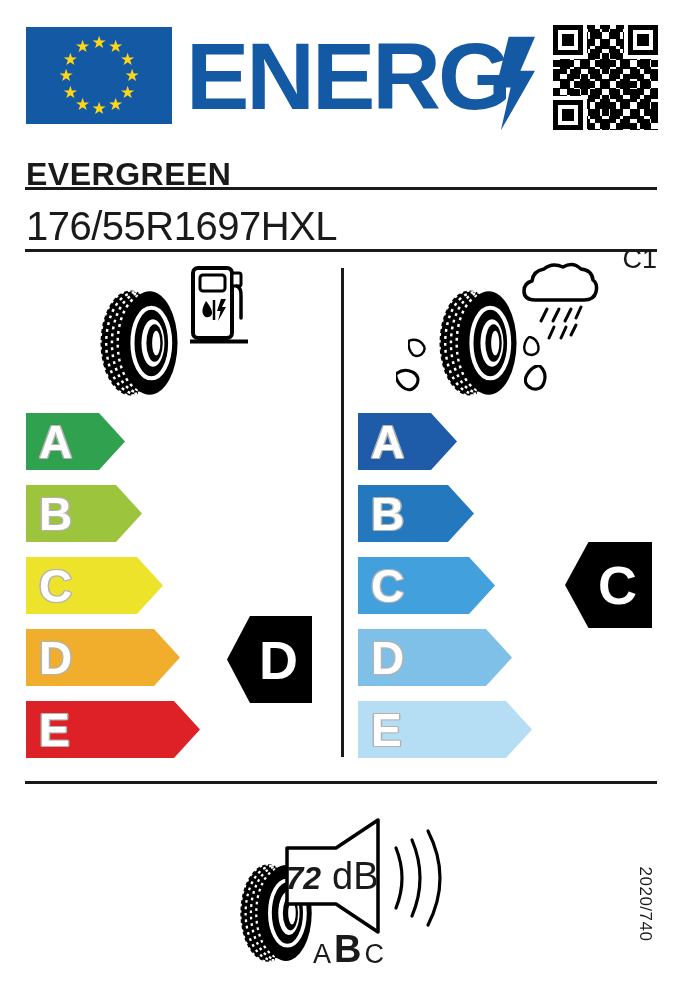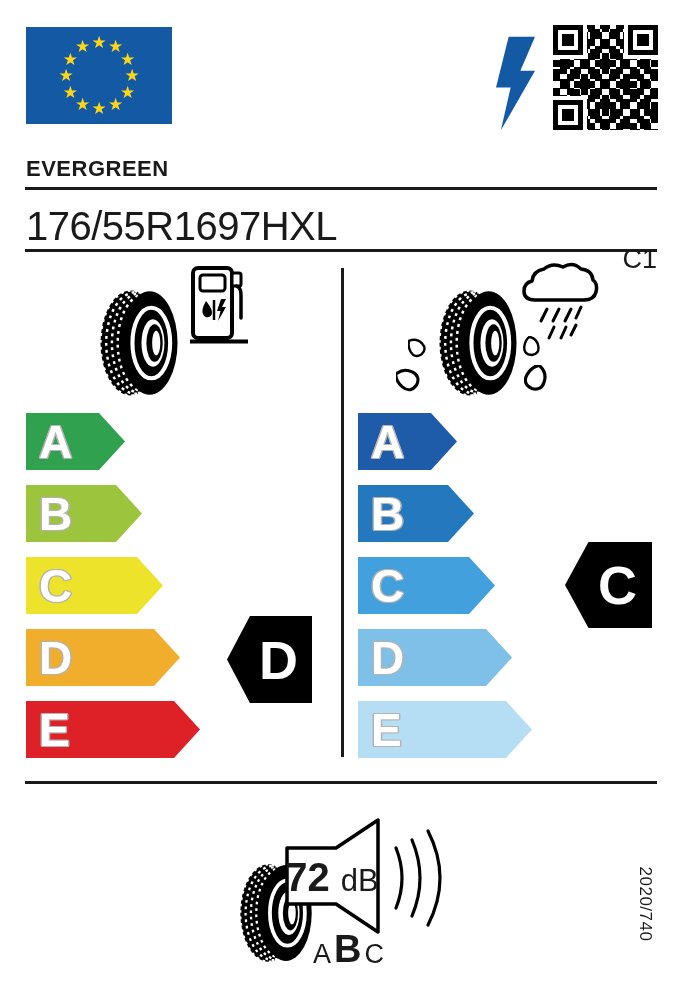--- a/index.html
+++ b/index.html
@@ -17,21 +17,21 @@
         background:
           conic-gradient(#000 25%, transparent 25% 50%, #000 50% 75%, transparent 75%) 0 0/14px 14px,
           conic-gradient(#000 25%, transparent 25% 50%, #000 50% 75%, transparent 75%) 7px 4px/20px 20px,
           #fff; }
   .qr-finder { position:absolute; width:30px; height:30px; border:5px solid #000; background:#fff;
                box-shadow:0 0 0 4px #fff; display:flex; align-items:center; justify-content:center; }
   .qr-finder i { display:block; width:12px; height:12px; background:#000; }
   .qr-tl { left:0; top:0; } .qr-tr { right:0; top:0; } .qr-bl { left:0; bottom:0; }
 
   
-  .brand { left:26px; top:156px; font-size:22px; font-weight:bold; letter-spacing:.5px; }
+  .brand { left:26px; top:156px; font-size:32px; font-weight:bold; letter-spacing:.5px; }
   .rule { left:25px; width:632px; height:2.5px; background:#1a1a1a; }
   .rule1 { top:187px; } .rule2 { top:249px; } .rule3 { top:781px; }
   .size { left:26px; top:204px; font-size:40px; letter-spacing:-.5px; }
   .tclass { right:25px; top:213px; font-size:27px;margin-top:31px; }
 
   
   .vdivider { left:341px; top:268px; width:2.5px; height:489px; background:#1a1a1a; }
   .tire { width:82px; height:112px; }
   .tire-fuel { left:98px; top:287px; }
   .tire-wet  { left:437px; top:287px; }
@@ -52,22 +52,22 @@
              clip-path:polygon(0 50%, 27% 0, 100% 0, 100% 100%, 27% 100%); }
   .pointer span { color:#fff; font-size:54px; font-weight:bold; padding-left:18px; line-height:1; }
   .ptr-fuel { left:227px; top:616px; width:85px; height:87px; }
   .ptr-wet  { left:565px; top:542px; width:87px; height:86px; }
 
   
   .tire-noise { left:238px; top:860px; width:76px; height:106px; }
   .megaphone { left:285px; top:817px; width:96px; height:118px; }
   .db-box { left:288px; top:855px; width:88px; height:44px; display:flex; align-items:baseline;
             justify-content:center; gap:5px; }
-  .db-value { font-size:40px; font-weight:bold; line-height:44px; }
-  .db-unit { font-size:31px;margin-left:6px; }
+  .db-value { font-size:32px; font-weight:bold; line-height:44px;font-style:italic; }
+  .db-unit { font-size:38px;margin-left:6px; }
   .waves { left:392px; top:828px; width:62px; height:100px; }
   .noise-classes { left:313px; top:926px; height:42px; display:flex; align-items:flex-end; gap:3px; }
   .nc { font-size:27px; line-height:1; }
   .nc-current { font-size:38px; font-weight:bold; }
   .regulation { left:573px; top:894px; width:144px; text-align:center; font-size:17px;
                 letter-spacing:.5px; transform:rotate(90deg); }
   svg { display:block; }
 </style>
 </head>
 <body>
@@ -101,20 +101,21 @@
       <text x="101.57883832488648" y="65" text-anchor="middle" dominant-baseline="central" font-size="17" fill="#ffd617">★</text>
       <text x="89.5" y="77.07883832488648" text-anchor="middle" dominant-baseline="central" font-size="17" fill="#ffd617">★</text>
       <text x="73" y="81.5" text-anchor="middle" dominant-baseline="central" font-size="17" fill="#ffd617">★</text>
       <text x="56.500000000000014" y="77.07883832488648" text-anchor="middle" dominant-baseline="central" font-size="17" fill="#ffd617">★</text>
       <text x="44.42116167511354" y="65.00000000000001" text-anchor="middle" dominant-baseline="central" font-size="17" fill="#ffd617">★</text>
       <text x="40" y="48.50000000000001" text-anchor="middle" dominant-baseline="central" font-size="17" fill="#ffd617">★</text>
       <text x="44.421161675113524" y="31.999999999999996" text-anchor="middle" dominant-baseline="central" font-size="17" fill="#ffd617">★</text>
       <text x="56.499999999999986" y="19.921161675113535" text-anchor="middle" dominant-baseline="central" font-size="17" fill="#ffd617">★</text>
     </svg>
 
+  <div class="abs energ" style="color: rgb(19, 89, 164);">ENERG</div>
 
   <svg class="abs bolt" viewBox="0 0 40 96">
     <polygon points="13,0 40,0 25,35 40,35 5,96 15,52 0,52" fill="#1359a4"></polygon>
   </svg>
 
   <div class="abs qr">
     <div class="qr-finder qr-tl">
         <i></i>
       </div>
     <div class="qr-finder qr-tr">

